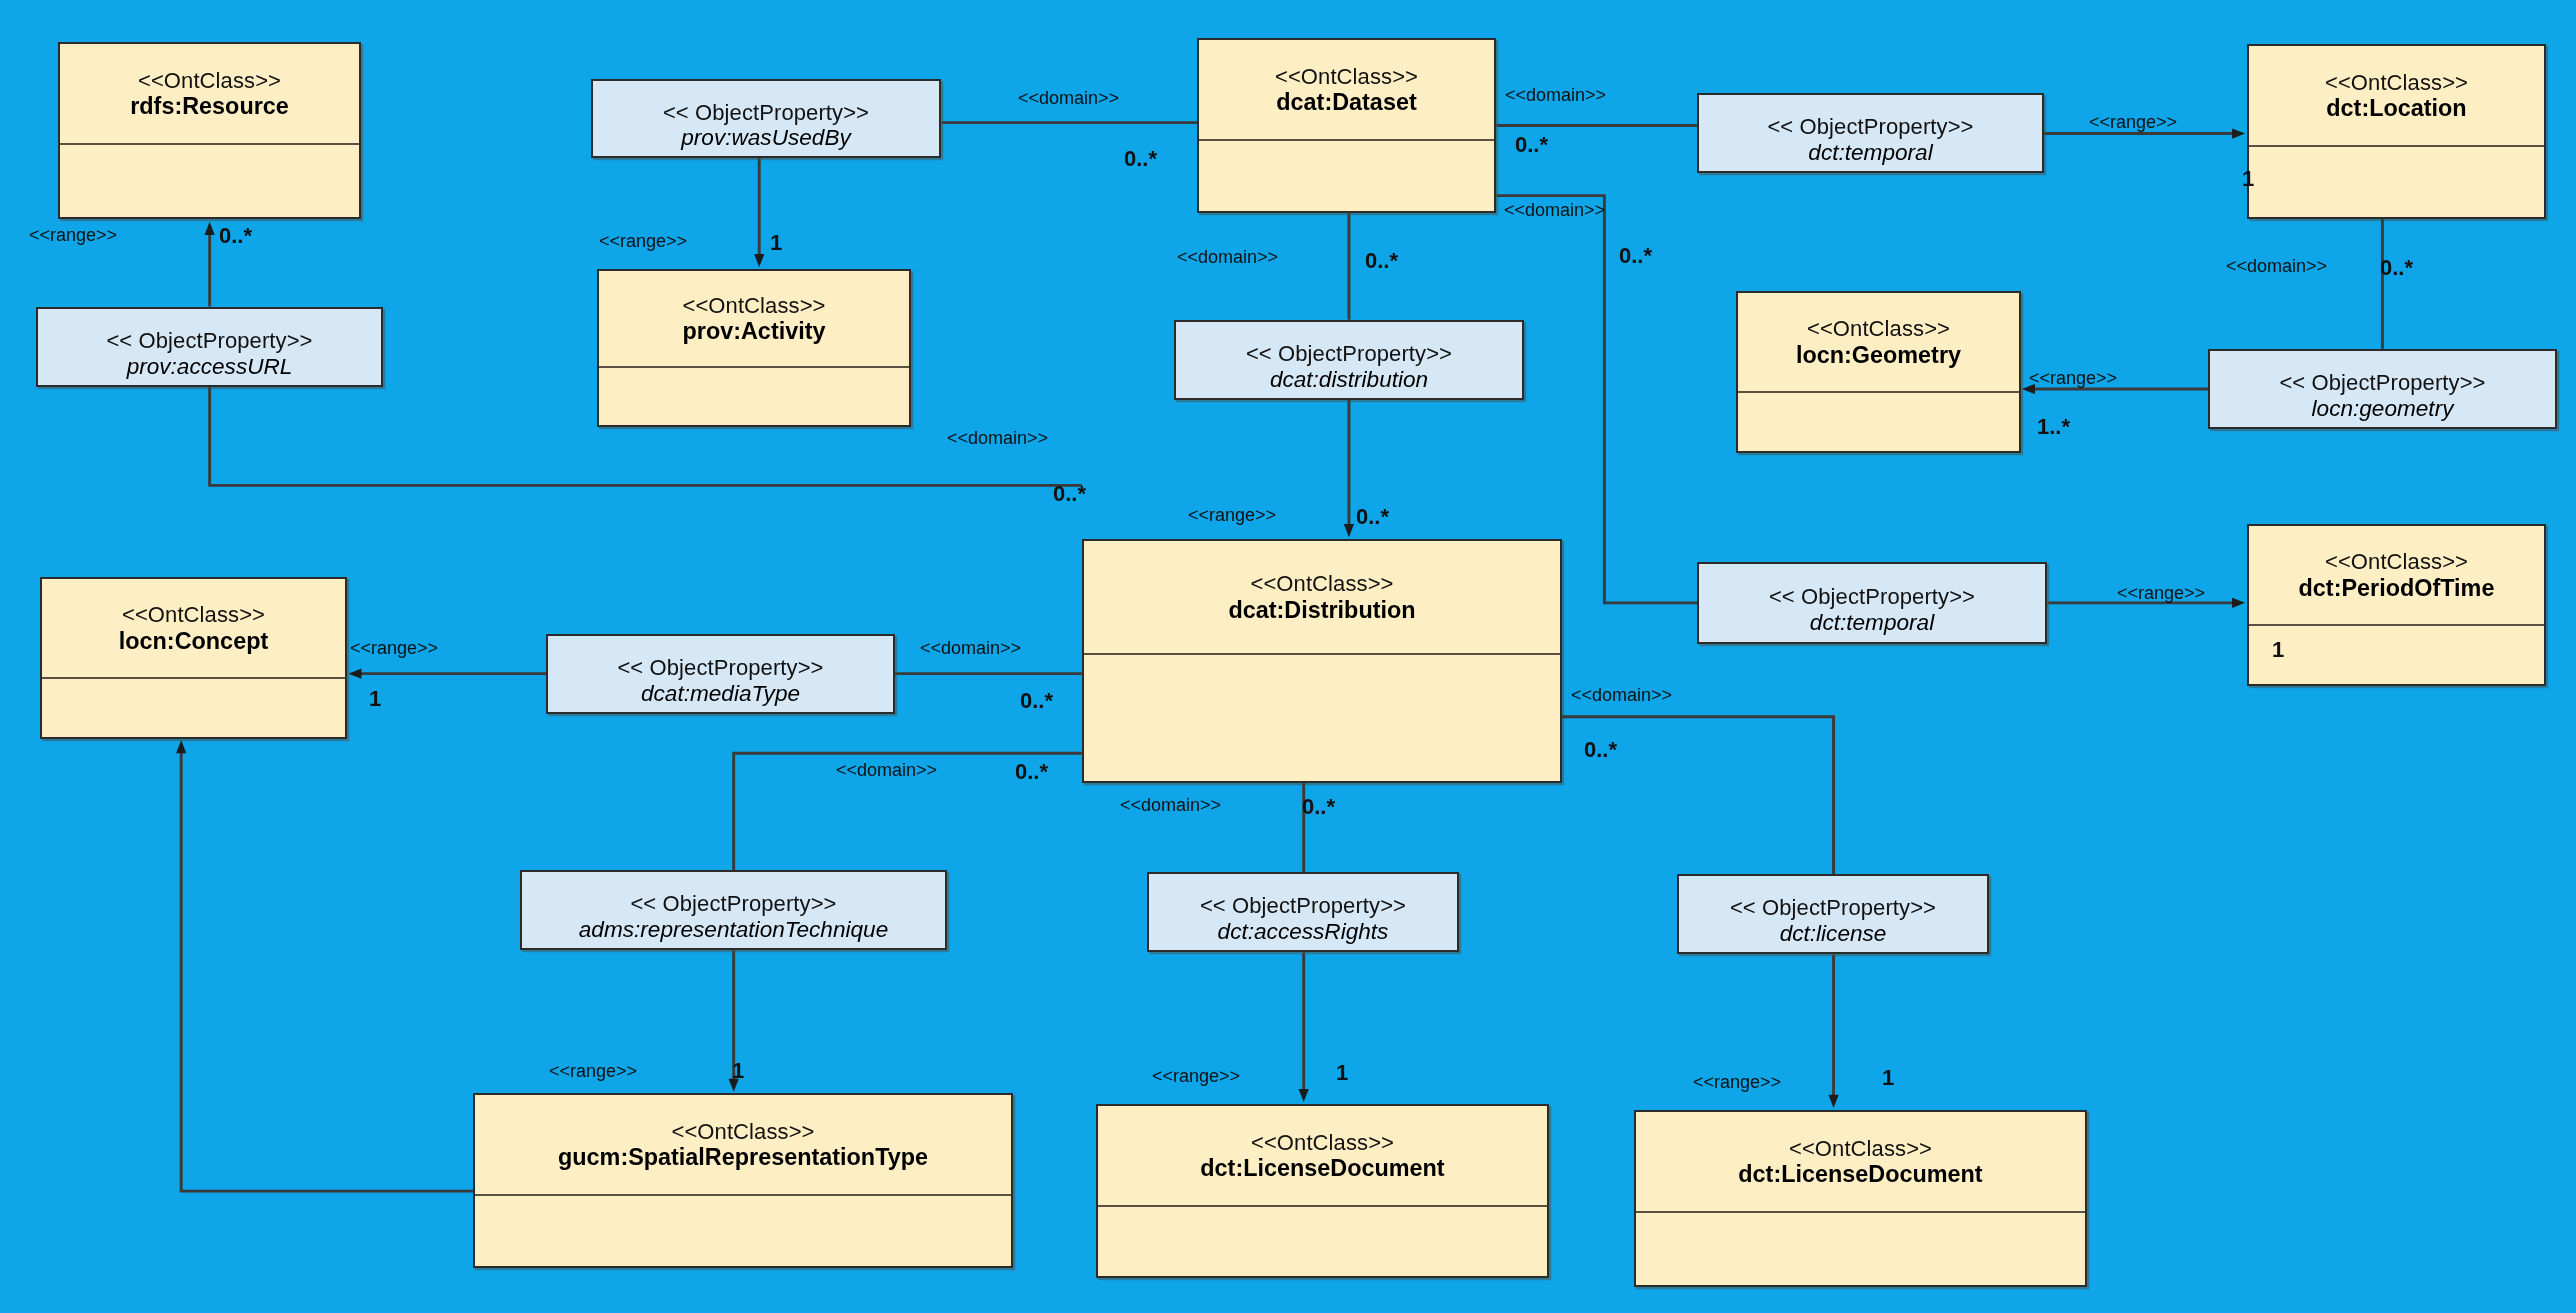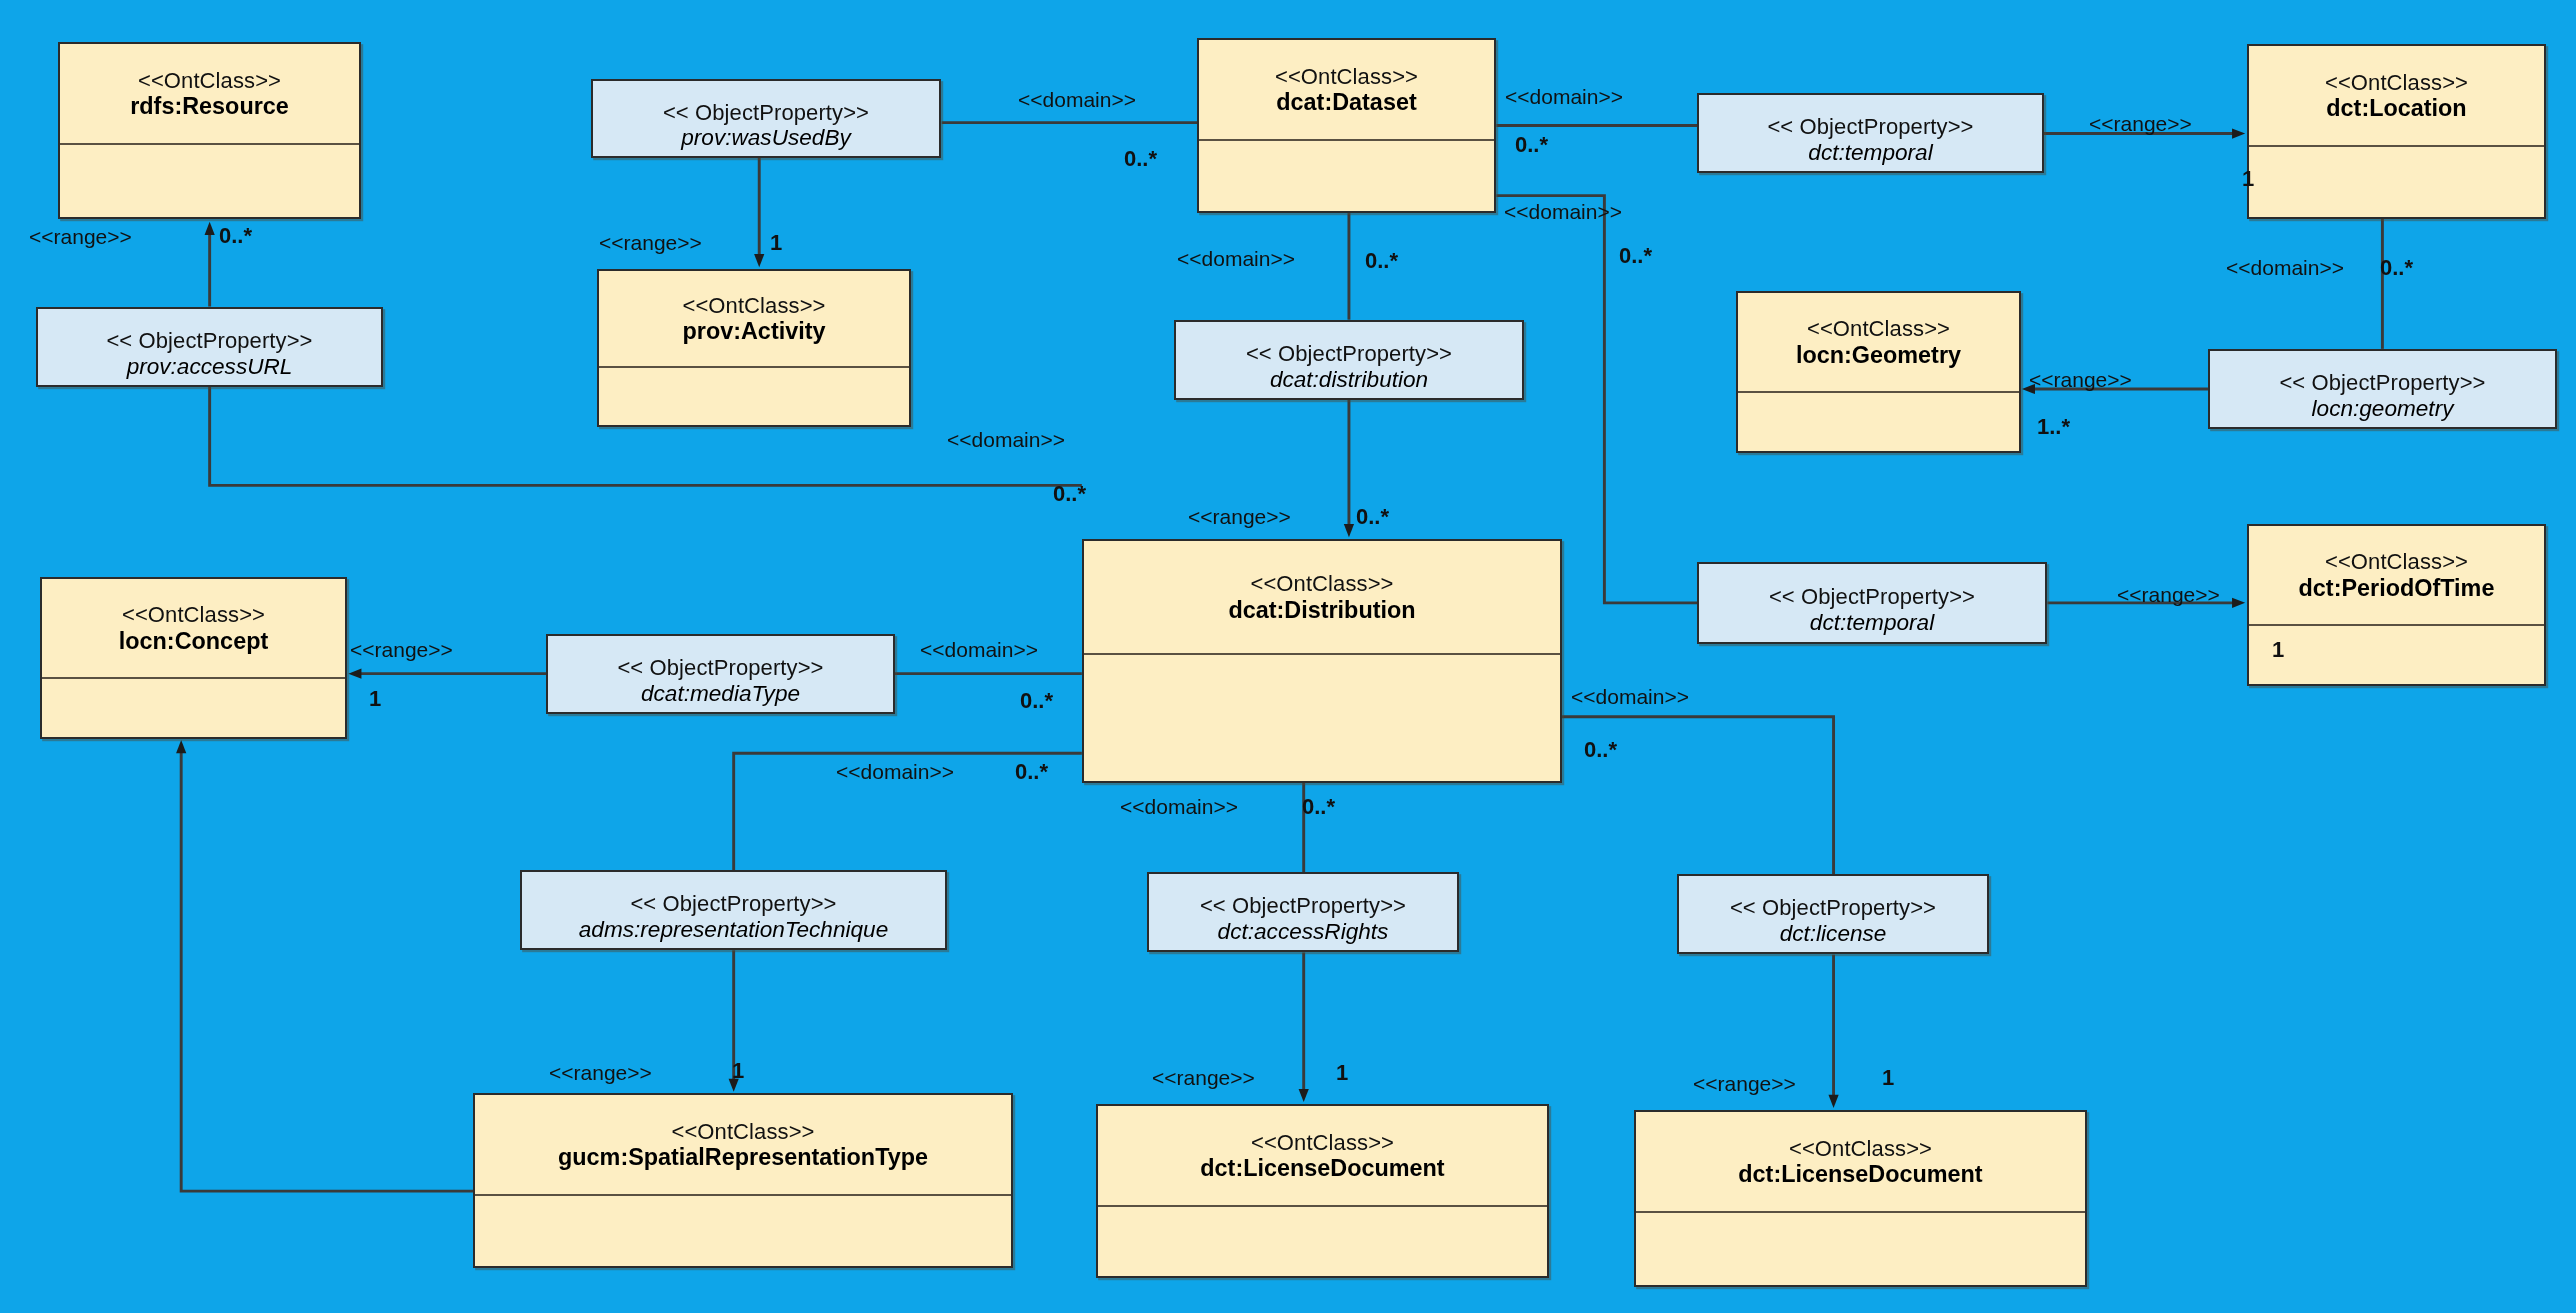--- a/index.html
+++ b/index.html
@@ -15,21 +15,21 @@
 
   .hdr{display:flex;flex-direction:column;align-items:center;justify-content:center;
        padding:7.3px 8.8px 5.8px 8.8px;}
   .stereo{font-size:22px;line-height:1.12;color:#111;letter-spacing:0.1px;white-space:nowrap;}
   .cname{font-size:23.4px;font-weight:bold;line-height:1.15;color:#000;white-space:nowrap;}
   .pname{font-size:22.6px;font-style:italic;line-height:1.15;color:#000;white-space:nowrap;}
   .sep{height:2.2px;background:#5a5142;margin:0;}
   .body{padding:11.7px 13px 7.3px 13px;}
   .attr{font-size:21px;font-style:italic;color:#111;line-height:1.42;white-space:nowrap;}
 
-  .lbl{position:absolute;font-size:21px;color:#111;white-space:nowrap;line-height:1;}
+  .lbl{position:absolute;font-size:18px;color:#111;white-space:nowrap;line-height:1;}
   .lbl.mult{font-weight:bold;font-size:22px;}
 </style>
 </head>
 <body>
 
 <div id="canvas">
 
   <svg class="edges" viewBox="0 0 3529 1799" xmlns="http://www.w3.org/2000/svg">
     <defs>
       <marker id="ar" markerWidth="22" markerHeight="22" refX="11" refY="8" orient="auto" markerUnits="userSpaceOnUse">

